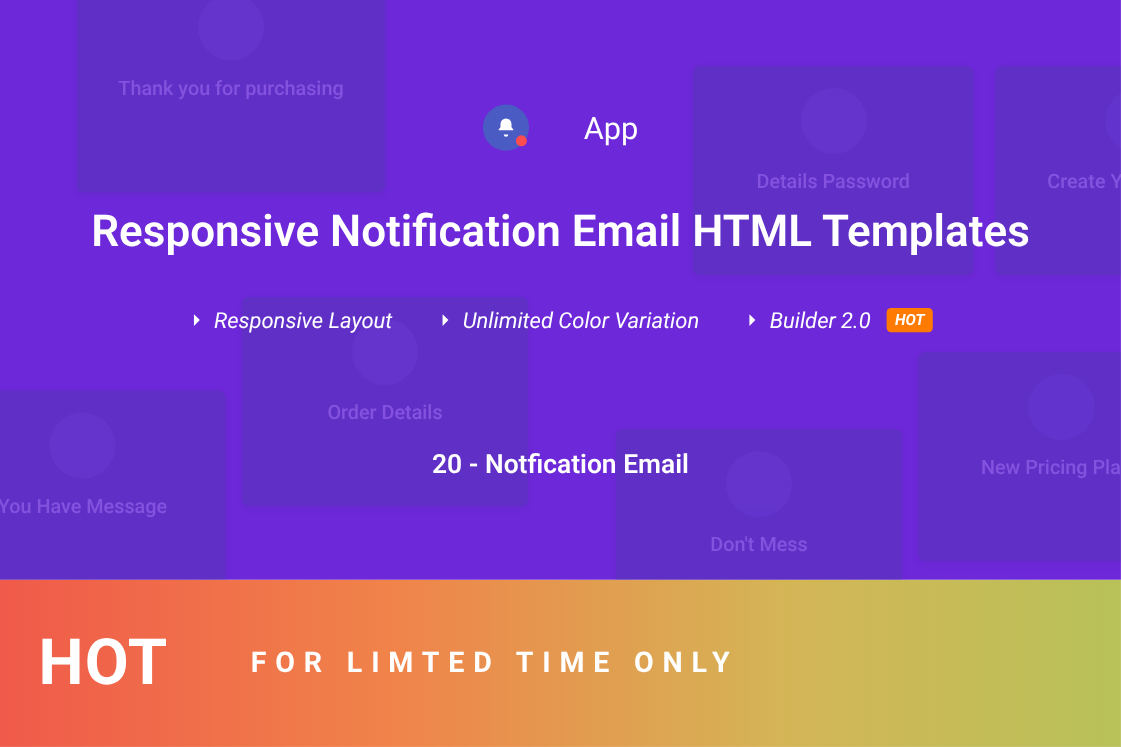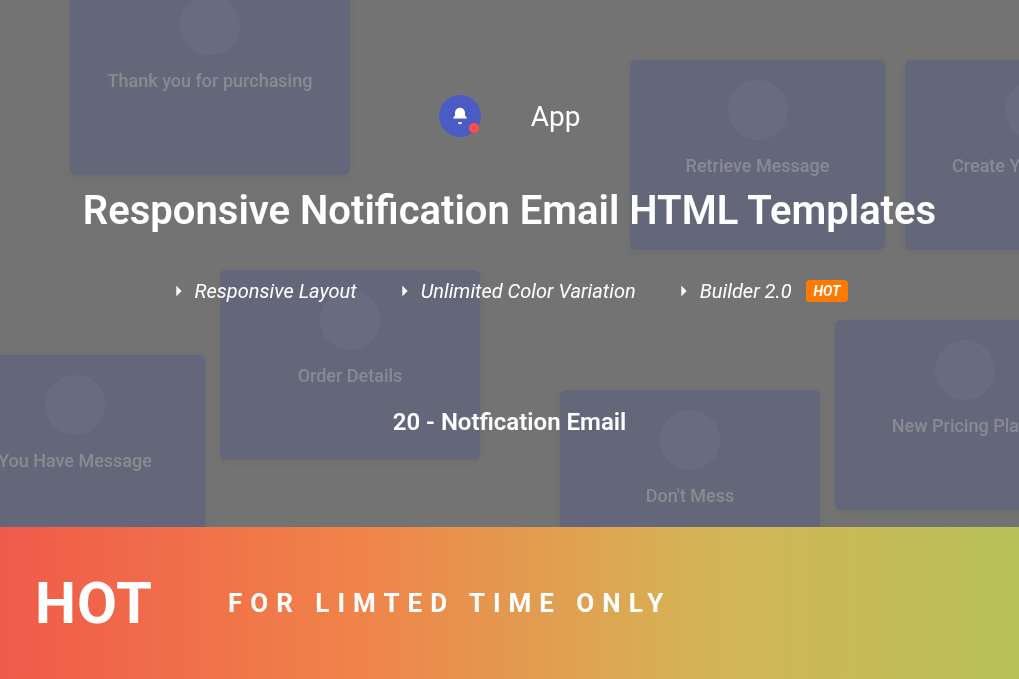--- a/index.html
+++ b/index.html
@@ -6,21 +6,21 @@
 body {
   width: 1019px;
   height: 679px;
   font-family: -apple-system, BlinkMacSystemFont, "Segoe UI", Roboto, sans-serif;
   overflow: hidden;
   position: relative;
 }
 .top-section {
   width: 100%;
   height: 527px;
-  background: #737373;
+  background: #6d28d9;
   position: relative;
   overflow: hidden;
 }
 .bg-cards {
   position: absolute;
   inset: 0;
   opacity: 0.25;
 }
 .bg-card {
   position: absolute;
@@ -151,21 +151,21 @@
 
 <div class="top-section">
 
   <div class="bg-cards">
     <div class="bg-card" style="left:70px;top:-25px;width:280px;height:200px;">
       <div class="card-circle"></div>
       <div class="card-title">Thank you for purchasing</div>
     </div>
     <div class="bg-card" style="left:630px;top:60px;width:255px;height:190px;">
       <div class="card-circle"></div>
-      <div class="card-title">Retrieve Message</div>
+      <div class="card-title">Details Password</div>
     </div>
     <div class="bg-card" style="left:905px;top:60px;width:260px;height:190px;">
       <div class="card-circle"></div>
       <div class="card-title">Create Your Account</div>
     </div>
     <div class="bg-card" style="left:220px;top:270px;width:260px;height:190px;">
       <div class="card-circle"></div>
       <div class="card-title">Order Details</div>
     </div>
     <div class="bg-card" style="left:-55px;top:355px;width:260px;height:190px;">

